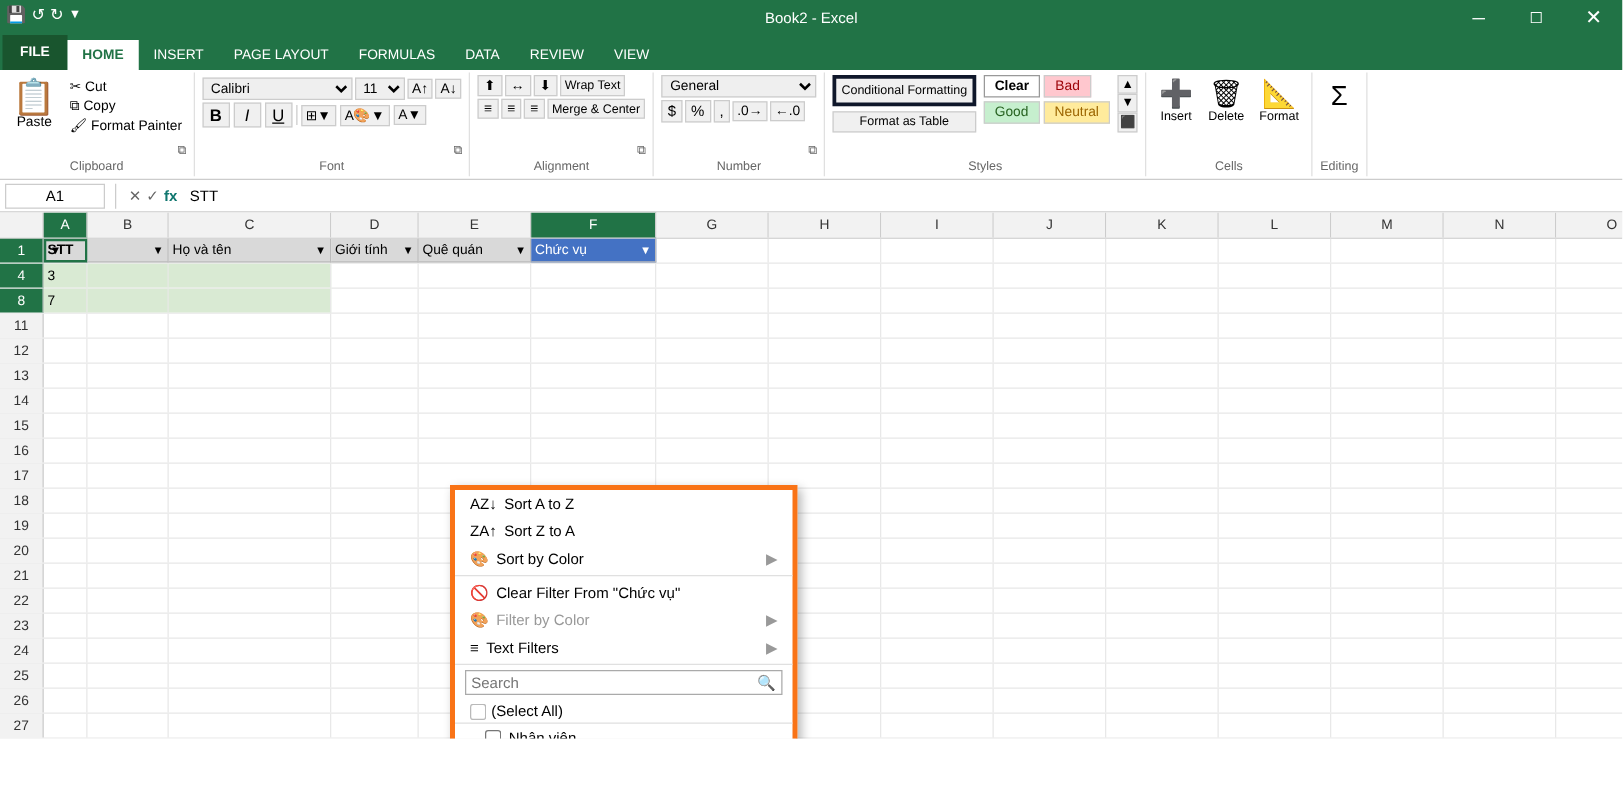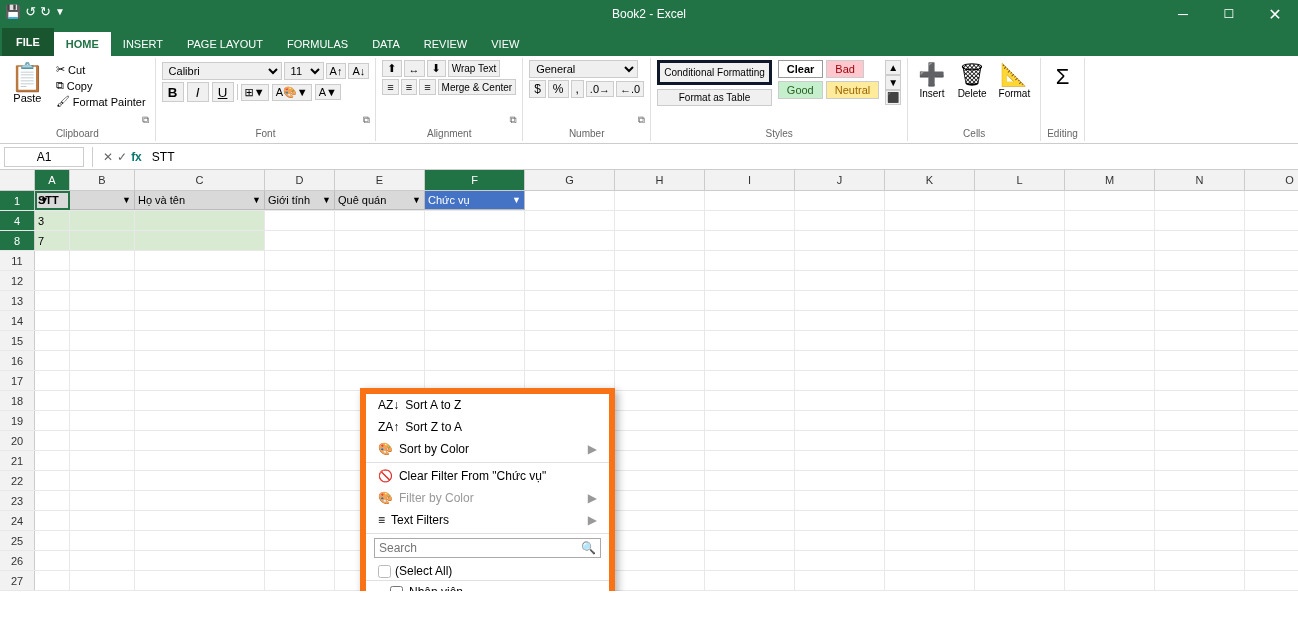--- a/index.html
+++ b/index.html
@@ -209,23 +209,23 @@
     .col-f { width: 100px; min-width: 100px; }
     .col-g { width: 90px; min-width: 90px; }
     .col-h { width: 90px; min-width: 90px; }
     .col-rest { width: 90px; min-width: 90px; }
 
     
     .filter-dropdown {
       position: absolute;
       top: 218px;
       left: 360px;
-      width: 255px;
+      width: 278px;
       background: white;
-      border: 6px solid #f97316;
+      border: 4px solid #f97316;
       box-shadow: 3px 3px 8px rgba(0,0,0,0.3);
       z-index: 100;
     }
     .filter-menu-item {
       display: flex;
       align-items: center;
       padding: 4px 12px;
       font-size: 12px;
       cursor: pointer;
       gap: 6px;
@@ -295,21 +295,21 @@
     .style-normal { background: #fff; border-color: #999; font-weight: bold; }
     .style-bad { background: #ffc7ce; border-color: #ccc; color: #9c0006; }
     .style-good { background: #c6efce; border-color: #ccc; color: #276221; }
     .style-neutral { background: #ffeb9c; border-color: #ccc; color: #9c6500; }
 
     
     .number-format-select {
       border: 1px solid #ccc;
       font-size: 11px;
       padding: 1px 2px;
-      width: 109px;
+      width: 124px;
       cursor: pointer;
     }
     .font-select {
       border: 1px solid #ccc;
       font-size: 11px;
       padding: 1px 2px;
       width: 120px;
       cursor: pointer;
     }
     .font-size-select {

